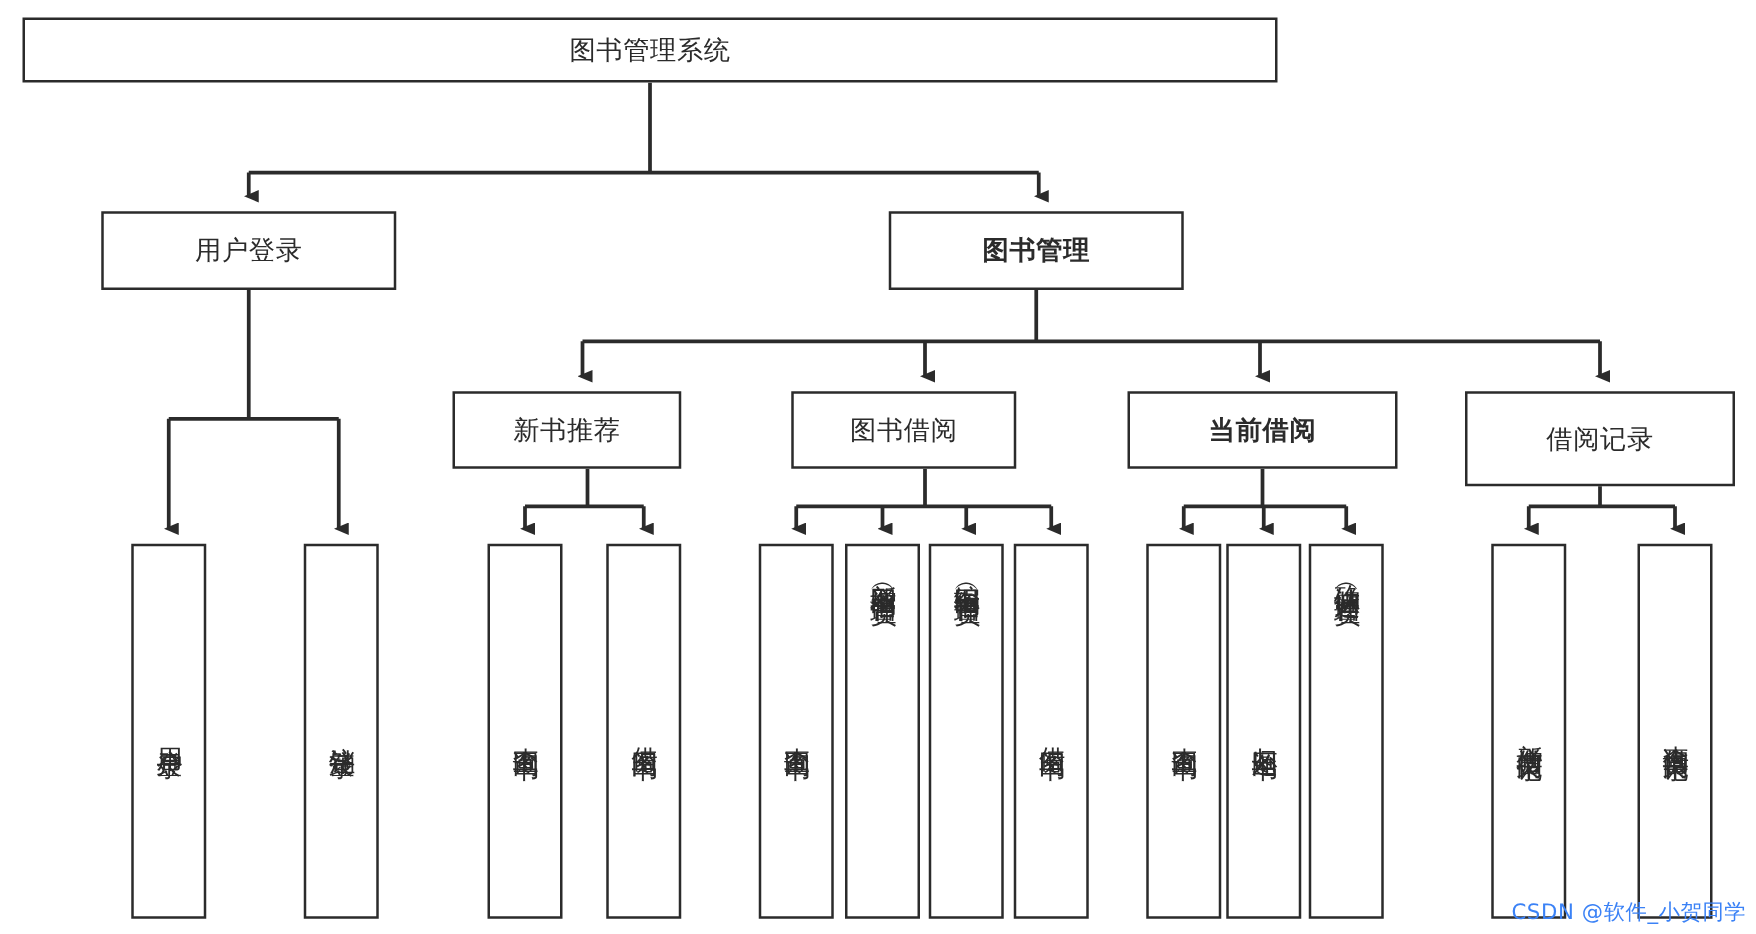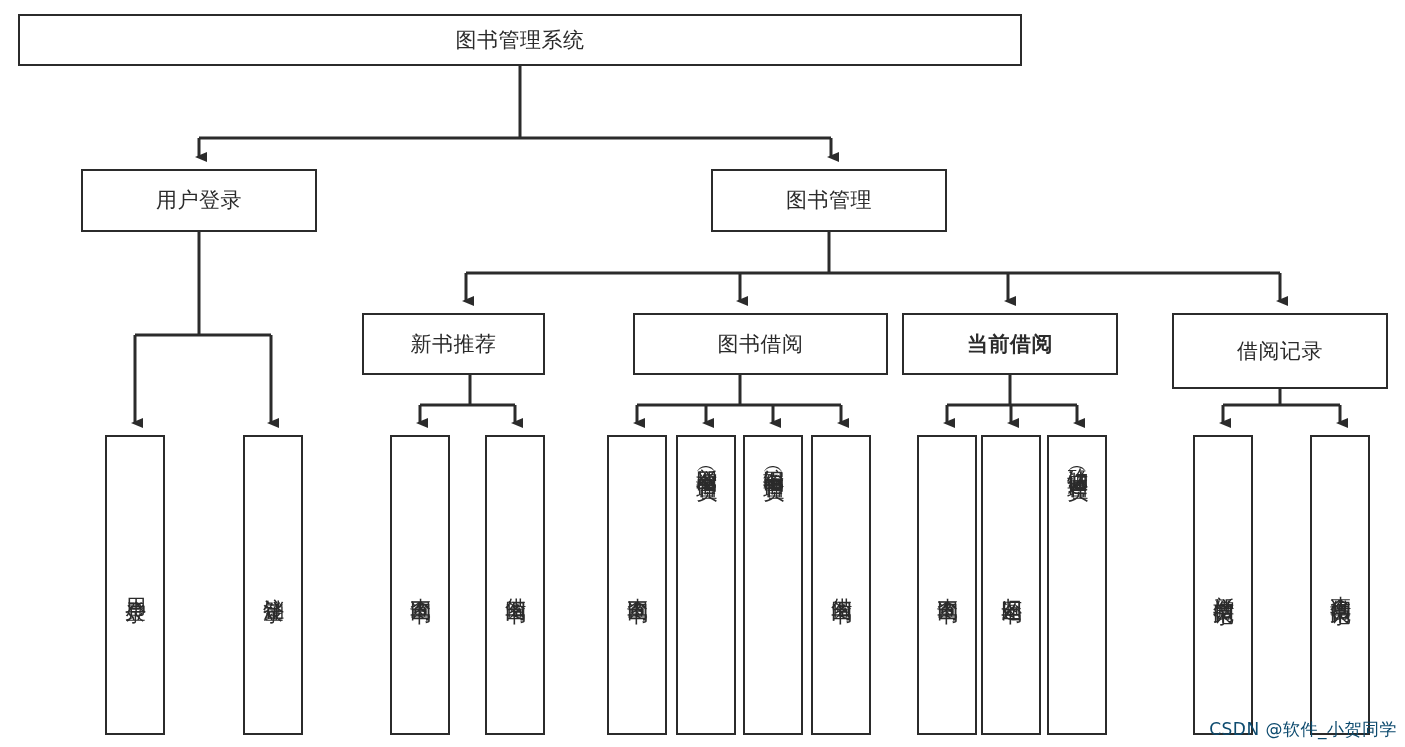--- a/index.html
+++ b/index.html
@@ -55,21 +55,21 @@
   }
   .node.vert.mid {
     align-items: center;
     padding-top: 0;
   }
   .watermark {
     position: absolute;
     right: 8px;
     bottom: 6px;
     font-size: 17px;
-    color: #0c4a6e;
+    color: #3b82f6;
     white-space: nowrap;
     letter-spacing: 0.5px;
   }
 </style>
 </head>
 <body>
 
 <div id="canvas">
 
   <svg class="wires" viewBox="0 0 1405 747">
@@ -122,28 +122,28 @@
     </g>
   </svg>
 
   <div class="node" style="left:18px; top:14px; width:1004px; height:52px;">
     <span class="label">图书管理系统</span>
   </div>
 
   <div class="node" style="left:81px; top:169px; width:236px; height:63px;">
     <span class="label">用户登录</span>
   </div>
-  <div class="node" style="left:711px; top:169px; width:236px; height:63px;">
+  <div class="node" style="left:711px; top:169px; width:236px; height:63px;font-weight:bold;">
     <span class="label">图书管理</span>
   </div>
 
   <div class="node" style="left:362px; top:313px; width:183px; height:62px;">
     <span class="label">新书推荐</span>
   </div>
-  <div class="node" style="left:633px; top:313px; width:255px; height:62px;">
+  <div class="node" style="left:633px; top:313px; width:180px; height:62px;">
     <span class="label">图书借阅</span>
   </div>
   <div class="node" style="left:902px; top:313px; width:216px; height:62px;font-weight:bold;">
     <span class="label">当前借阅</span>
   </div>
   <div class="node" style="left:1172px; top:313px; width:216px; height:76px;">
     <span class="label">借阅记录</span>
   </div>
 
   <div class="node vert mid" style="left:105px; top:435px; width:60px; height:300px;">

